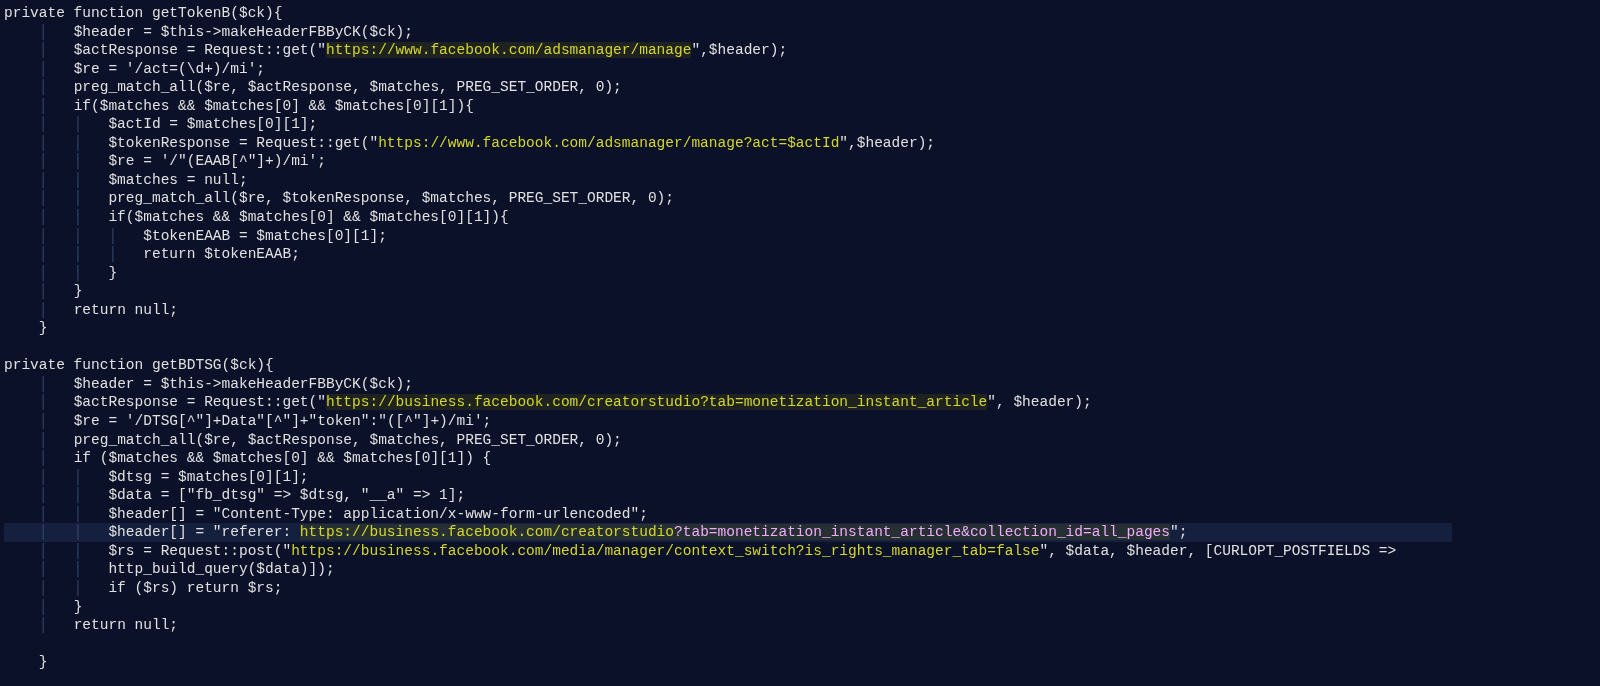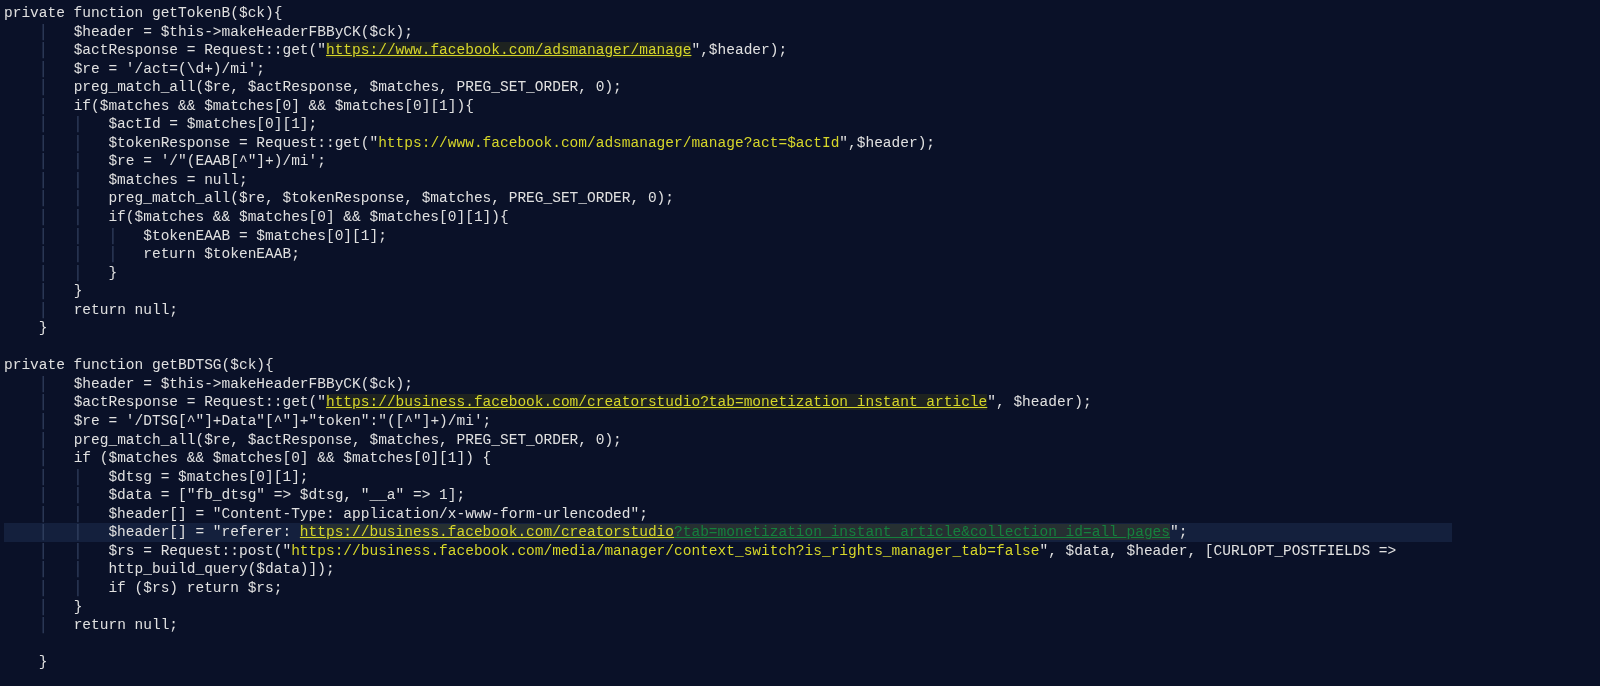--- a/index.html
+++ b/index.html
@@ -1,19 +1,19 @@
 <!DOCTYPE html>
 <html><head>
 <meta charset="utf-8">
 <style>
   html,body{margin:0;padding:0;background:#0a1128;color:#ddd;font-family:Consolas,'Courier New',monospace;font-size:14.5px;line-height:1.28;overflow:hidden}
   #code{white-space:pre;padding:4px 4px 0 4px;width:1456px;height:686px;box-sizing:border-box}
   .k{color:#e0e0e0}
-  .url{color:#d6d62a;text-decoration:underline;background:rgba(120,120,0,0.18)}
+  .url{color:#d6d62a;background:rgba(120,120,0,0.18)}
   .url2{color:#d6d62a;}
-  .hlref{color:#15803d;text-decoration:underline;background:rgba(120,120,0,0.18)}
+  .hlref{color:#f0abfc;background:rgba(120,120,0,0.18)}
   .guide{color:#3a4a6a}
   .caret-line{background:rgba(40,60,100,0.35)}
 </style>
 </head>
 <body>
 
 <div id="code"><div><span class="k">private function getTokenB($ck){</span></div><div><span class="guide">    │   </span><span class="k">$header = $this-&gt;makeHeaderFBByCK($ck);</span></div><div><span class="guide">    │   </span><span class="k">$actResponse = Request::get(</span><span class="k">"</span><span class="url">https://www.facebook.com/adsmanager/manage</span><span class="k">"</span><span class="k">,$header);</span></div><div><span class="guide">    │   </span><span class="k">$re = '/act=(\d+)/mi';</span></div><div><span class="guide">    │   </span><span class="k">preg_match_all($re, $actResponse, $matches, PREG_SET_ORDER, 0);</span></div><div><span class="guide">    │   </span><span class="k">if($matches &amp;&amp; $matches[0] &amp;&amp; $matches[0][1]){</span></div><div><span class="guide">    │   │   </span><span class="k">$actId = $matches[0][1];</span></div><div><span class="guide">    │   │   </span><span class="k">$tokenResponse = Request::get("</span><span class="url2">https://www.facebook.com/adsmanager/manage?act=$actId</span><span class="k">",$header);</span></div><div><span class="guide">    │   │   </span><span class="k">$re = '/"(EAAB[^"]+)/mi';</span></div><div><span class="guide">    │   │   </span><span class="k">$matches = null;</span></div><div><span class="guide">    │   │   </span><span class="k">preg_match_all($re, $tokenResponse, $matches, PREG_SET_ORDER, 0);</span></div><div><span class="guide">    │   │   </span><span class="k">if($matches &amp;&amp; $matches[0] &amp;&amp; $matches[0][1]){</span></div><div><span class="guide">    │   │   │   </span><span class="k">$tokenEAAB = $matches[0][1];</span></div><div><span class="guide">    │   │   │   </span><span class="k">return $tokenEAAB;</span></div><div><span class="guide">    │   │   </span><span class="k">}</span></div><div><span class="guide">    │   </span><span class="k">}</span></div><div><span class="guide">    │   </span><span class="k">return null;</span></div><div><span class="guide">    </span><span class="k">}</span></div><div><span class="k"> </span></div><div><span class="k">private function getBDTSG($ck){</span></div><div><span class="guide">    │   </span><span class="k">$header = $this-&gt;makeHeaderFBByCK($ck);</span></div><div><span class="guide">    │   </span><span class="k">$actResponse = Request::get("</span><span class="url">https://business.facebook.com/creatorstudio?tab=monetization_instant_article</span><span class="k">", $header);</span></div><div><span class="guide">    │   </span><span class="k">$re = '/DTSG[^"]+Data"[^"]+"token":"([^"]+)/mi';</span></div><div><span class="guide">    │   </span><span class="k">preg_match_all($re, $actResponse, $matches, PREG_SET_ORDER, 0);</span></div><div><span class="guide">    │   </span><span class="k">if ($matches &amp;&amp; $matches[0] &amp;&amp; $matches[0][1]) {</span></div><div><span class="guide">    │   │   </span><span class="k">$dtsg = $matches[0][1];</span></div><div><span class="guide">    │   │   </span><span class="k">$data = ["fb_dtsg" =&gt; $dtsg, "__a" =&gt; 1];</span></div><div><span class="guide">    │   │   </span><span class="k">$header[] = "Content-Type: application/x-www-form-urlencoded";</span></div><div class="caret-line"><span class="guide">    │   │   </span><span class="k">$header[] = "referer: </span><span class="url">https://business.facebook.com/creatorstudio</span><span class="hlref">?tab=monetization_instant_article&amp;collection_id=all_pages</span><span class="k">";</span></div><div><span class="guide">    │   │   </span><span class="k">$rs = Request::post("</span><span class="url2">https://business.facebook.com/media/manager/context_switch?is_rights_manager_tab=false</span><span class="k">", $data, $header, [CURLOPT_POSTFIELDS =&gt;</span></div><div><span class="guide">    │   │   </span><span class="k">http_build_query($data)]);</span></div><div><span class="guide">    │   │   </span><span class="k">if ($rs) return $rs;</span></div><div><span class="guide">    │   </span><span class="k">}</span></div><div><span class="guide">    │   </span><span class="k">return null;</span></div><div><span class="guide">    </span><span class="k"> </span></div><div><span class="guide">    </span><span class="k">}</span></div></div>
 
 </body></html>

